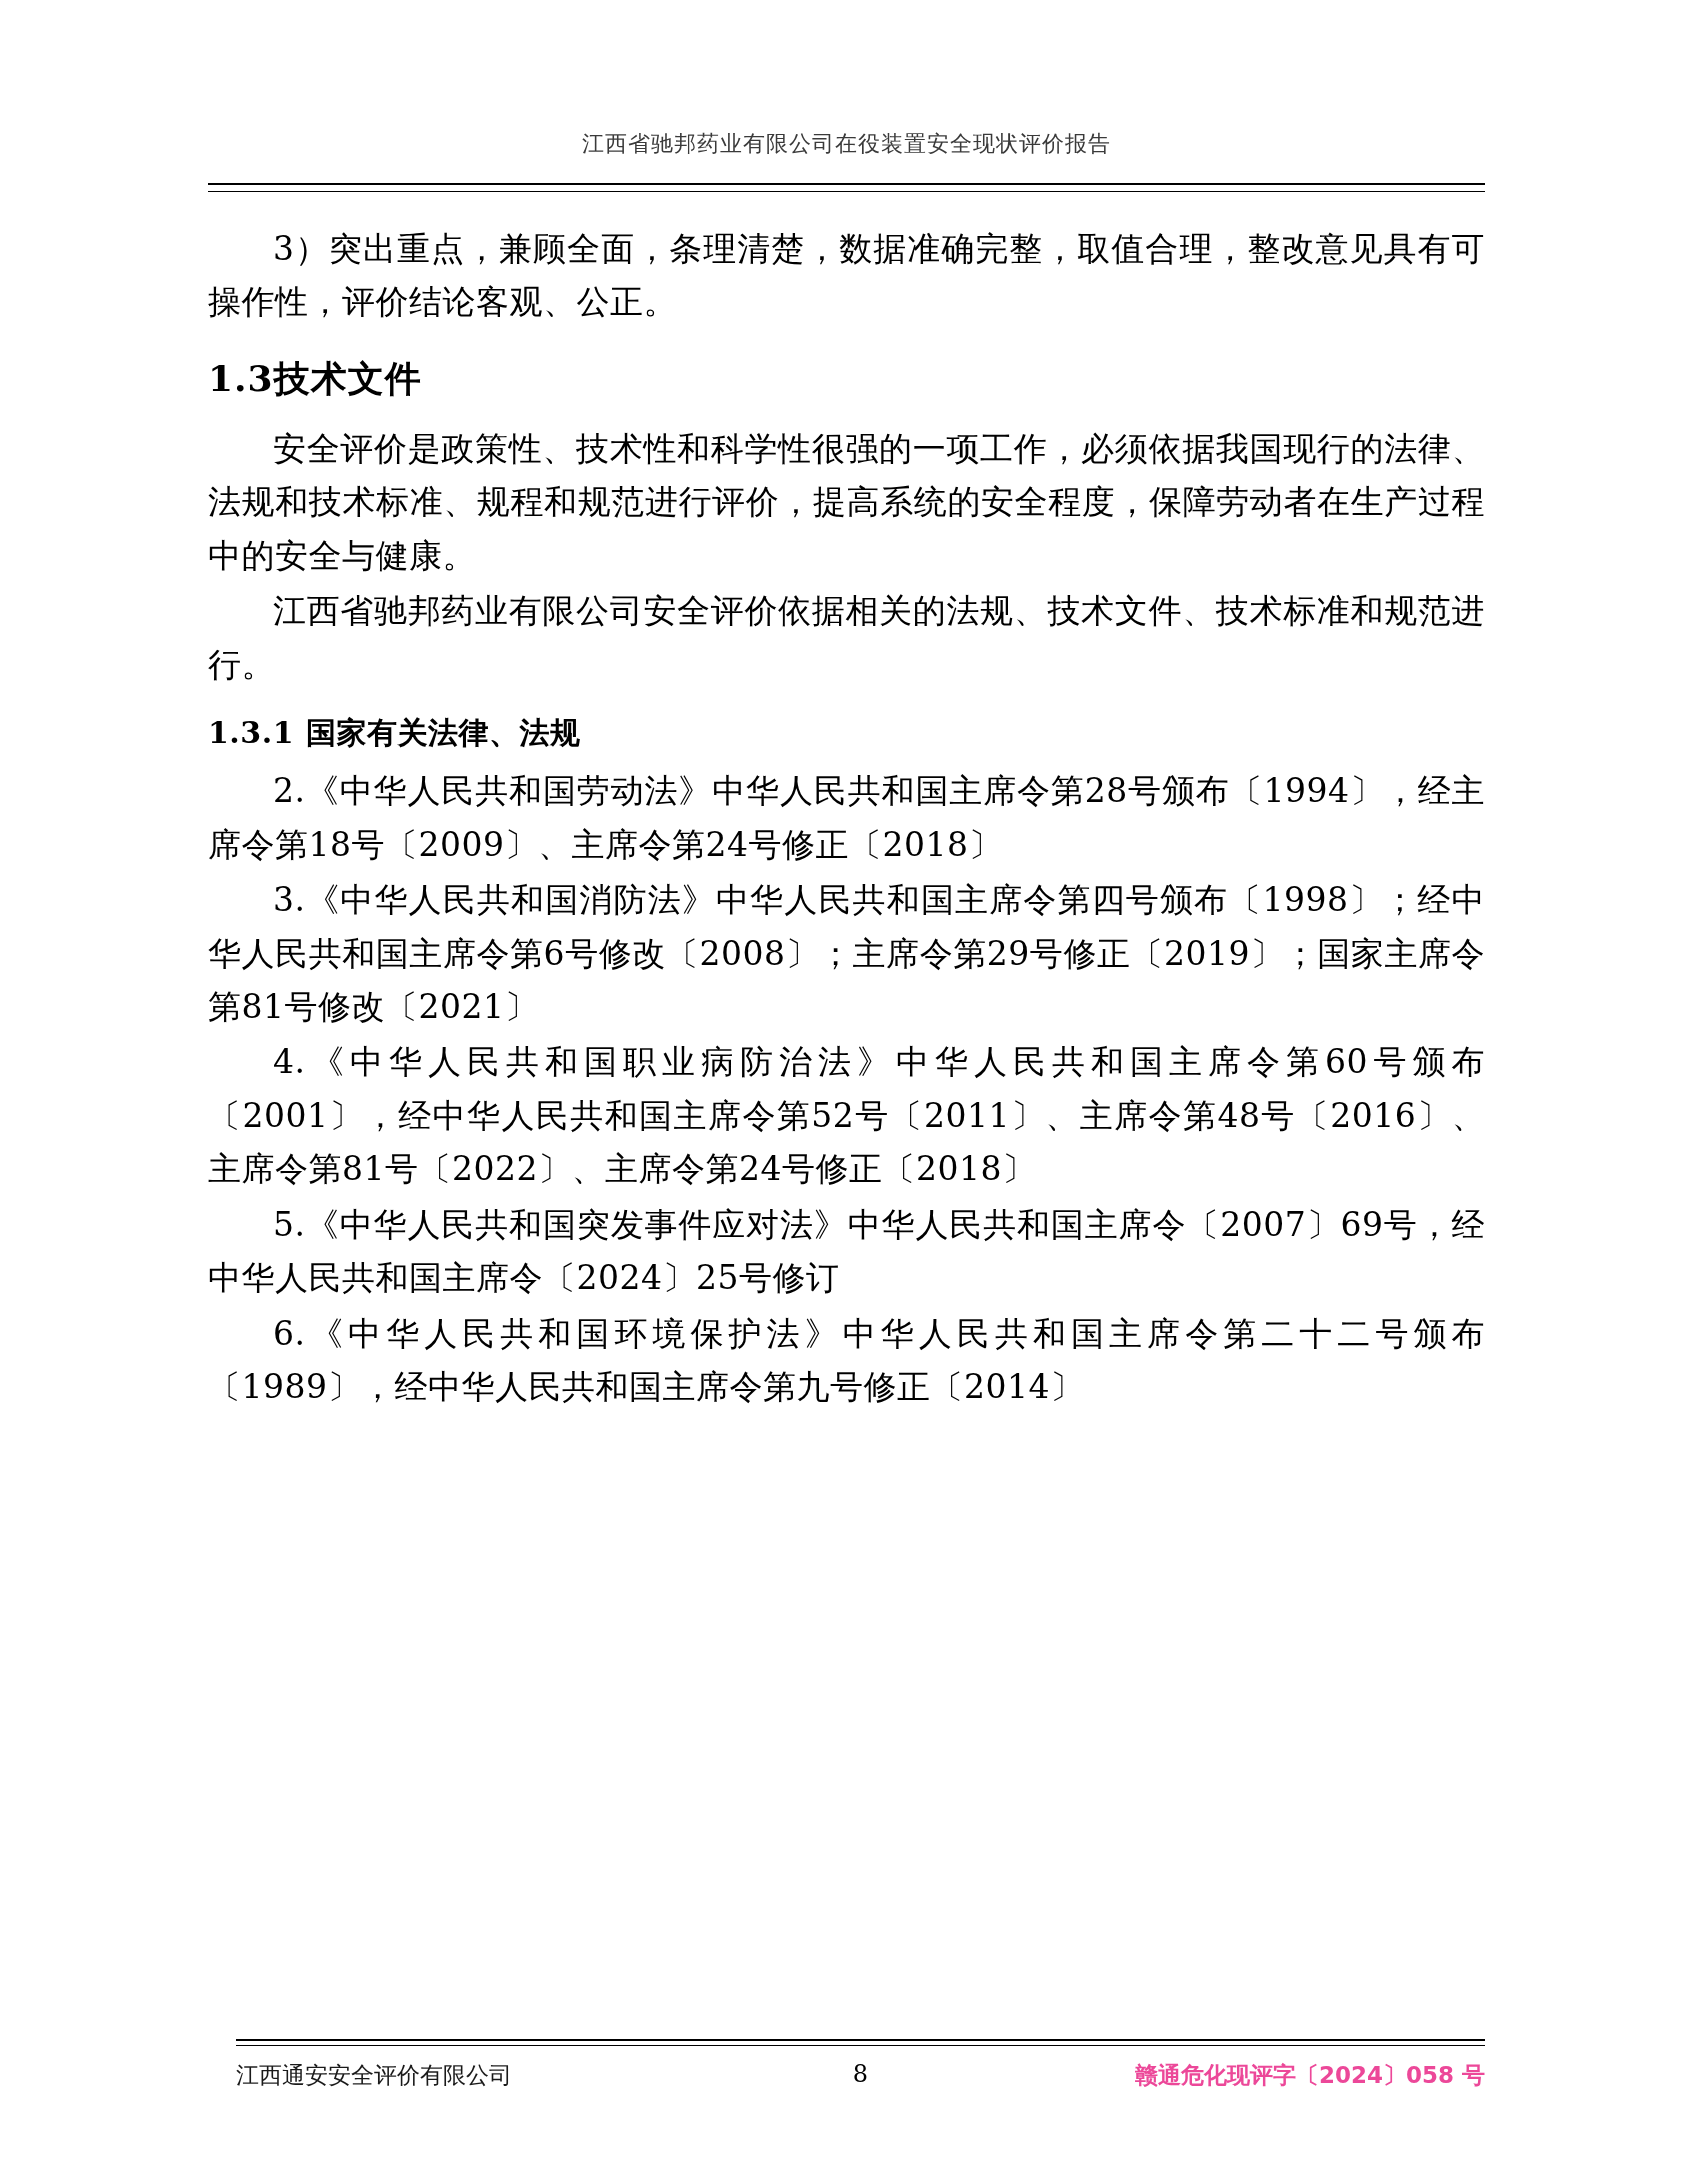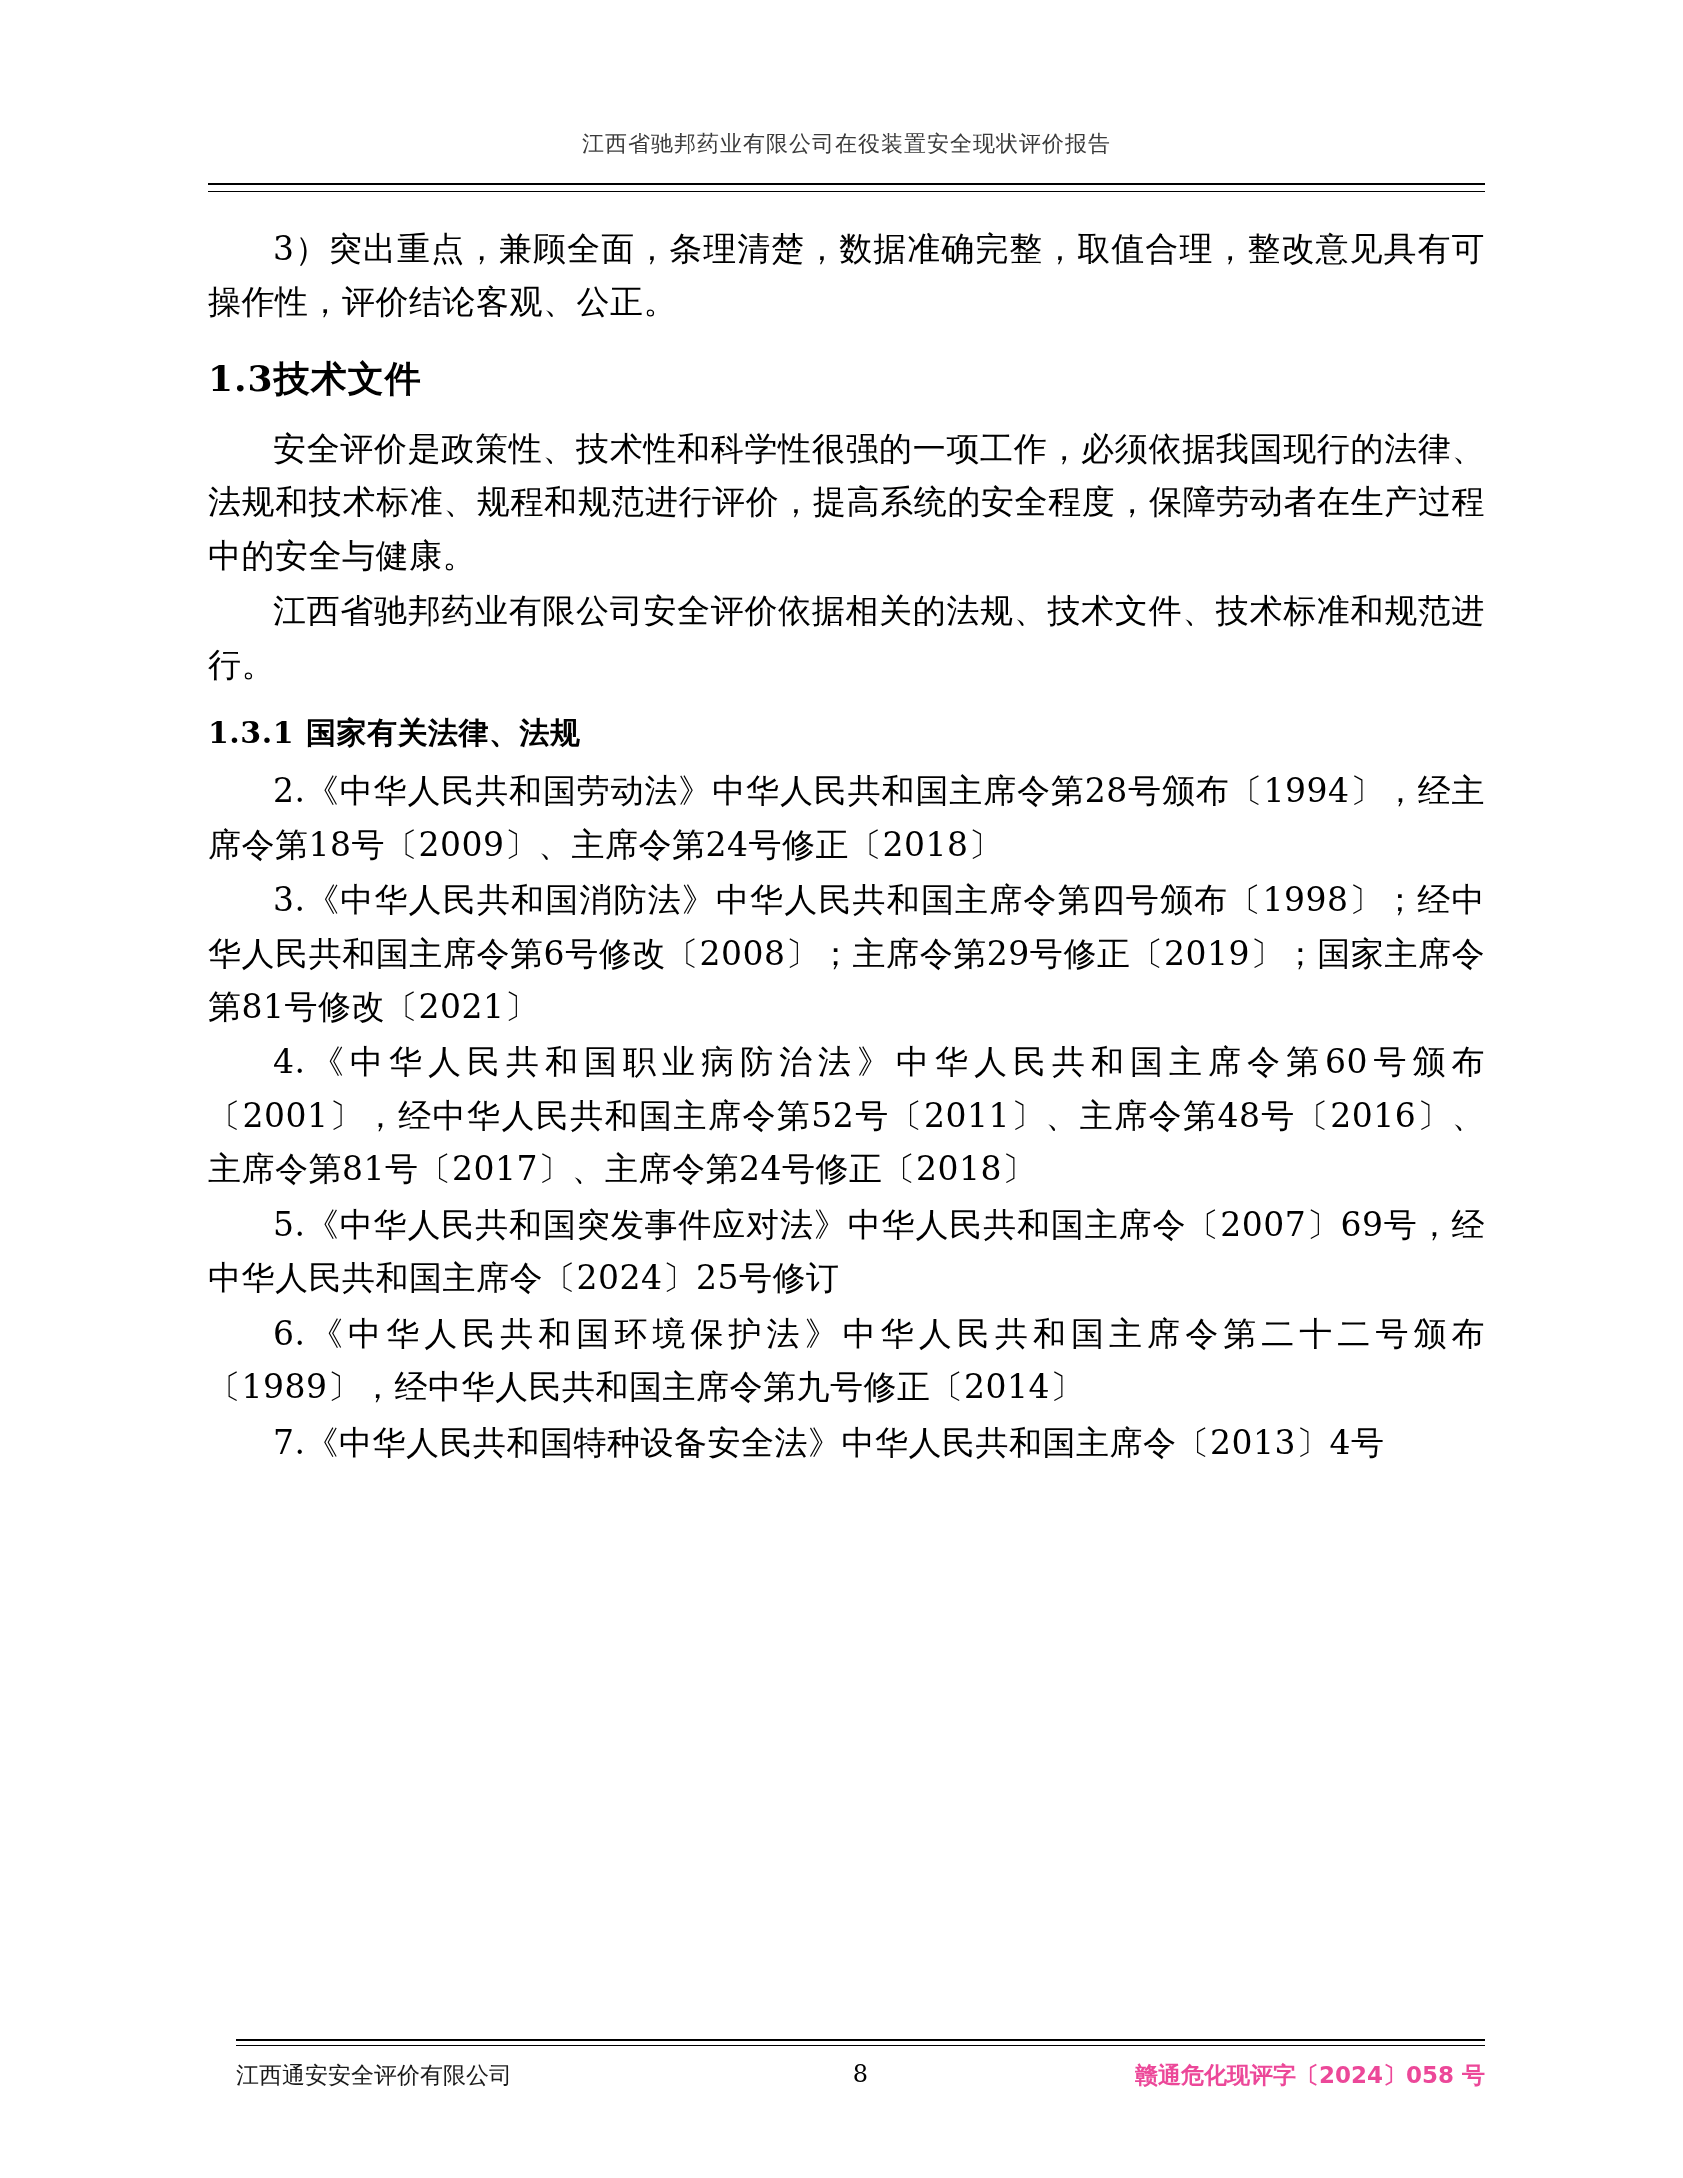--- a/index.html
+++ b/index.html
@@ -140,24 +140,23 @@
 
     <p class="para indent">安全评价是政策性、技术性和科学性很强的一项工作，必须依据我国现行的法律、法规和技术标准、规程和规范进行评价，提高系统的安全程度，保障劳动者在生产过程中的安全与健康。</p>
     <p class="para indent">江西省驰邦药业有限公司安全评价依据相关的法规、技术文件、技术标准和规范进行。</p>
 
     <h3 class="h3">
       <span class="num">1.3.1</span><span>国家有关法律、法规</span>
     </h3>
 
     <p class="list-item">2.《中华人民共和国劳动法》中华人民共和国主席令第28号颁布〔1994〕，经主席令第18号〔2009〕、主席令第24号修正〔2018〕</p>
     <p class="list-item">3.《中华人民共和国消防法》中华人民共和国主席令第四号颁布〔1998〕；经中华人民共和国主席令第6号修改〔2008〕；主席令第29号修正〔2019〕；国家主席令第81号修改〔2021〕</p>
-    <p class="list-item">4.《中华人民共和国职业病防治法》中华人民共和国主席令第60号颁布〔2001〕，经中华人民共和国主席令第52号〔2011〕、主席令第48号〔2016〕、主席令第81号〔2017〕、主席令第24号修正〔2018〕</p>
+    <p class="list-item">4.《中华人民共和国职业病防治法》中华人民共和国主席令第60号颁布〔2001〕，经中华人民共和国主席令第52号〔2011〕、主席令第48号〔2016〕、主席令第81号〔2022〕、主席令第24号修正〔2018〕</p>
     <p class="list-item">5.《中华人民共和国突发事件应对法》中华人民共和国主席令〔2007〕69号，经中华人民共和国主席令〔2024〕25号修订</p>
     <p class="list-item">6.《中华人民共和国环境保护法》中华人民共和国主席令第二十二号颁布〔1989〕，经中华人民共和国主席令第九号修正〔2014〕</p>
-    <p class="list-item">7.《中华人民共和国特种设备安全法》中华人民共和国主席令〔2013〕4号</p>
 
   </div>
 
   <div class="doc-footer">
     <div class="footer-rule"></div>
     <div class="footer-rule-thin"></div>
     <div class="footer-row">
       <span class="footer-left">江西通安安全评价有限公司</span>
       <span class="footer-center">8</span>
       <span class="footer-right">赣通危化现评字〔2024〕058 号</span>

